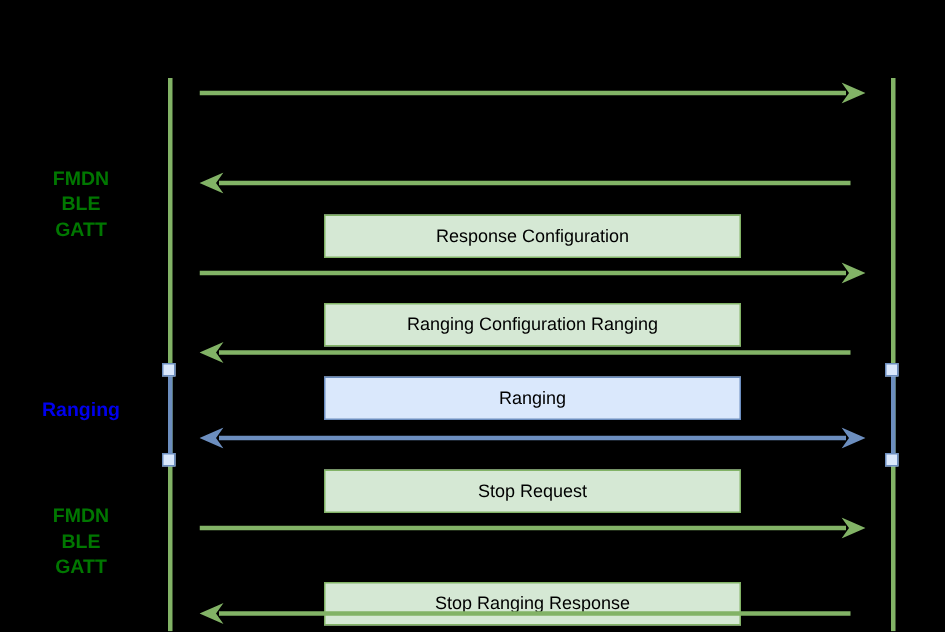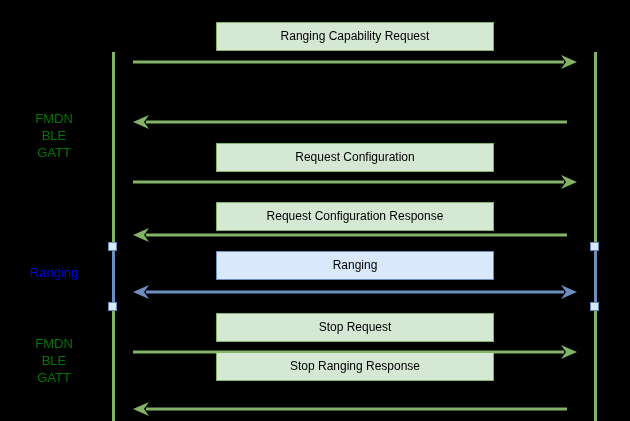--- a/index.html
+++ b/index.html
@@ -4,21 +4,21 @@
 <style>
   html, body { margin:0; padding:0; background:#000; }
   .stage {
     position:relative; width:630px; height:421px;
     background:#000000; overflow:hidden;
     font-family:"Liberation Sans", sans-serif;
   }
   
   .phase-label {
     position:absolute; left:0; width:108px;
-    text-align:center; font-weight:normal;
+    text-align:center; font-weight:bold;
     font-size:13px; line-height:17px;
   }
   .phase-label.green { color:#007700; }
   .phase-label.blue  { color:#0000ee; }
   
   .lifeline {
     position:absolute; top:52px; width:3px; height:369px;
     background:#82b366;
   }
   .lifeline-seg {
@@ -63,55 +63,54 @@
 
   <div class="lifeline" style="left:112px"></div>
   <div class="lifeline" style="left:594px"></div>
   <div class="lifeline-seg" style="left:112px"></div>
   <div class="lifeline-seg" style="left:594px"></div>
   <div class="endpoint" style="left:108px; top:242px"></div>
   <div class="endpoint" style="left:108px; top:302px"></div>
   <div class="endpoint" style="left:590px; top:242px"></div>
   <div class="endpoint" style="left:590px; top:302px"></div>
 
-  <div class="msg-box green" style="top:22px">Ranging Capability Request</div>
   <svg class="arrow" style="top:55px" viewBox="0 0 444 14">
     <line class="stroke-green" x1="0" y1="7" x2="431" y2="7" stroke-width="3"></line>
     <polygon class="fill-green" points="444,7 428,0 433,7 428,14"></polygon>
   </svg>
 
   <svg class="arrow" style="top:115px" viewBox="0 0 444 14">
     <line class="stroke-green" x1="13" y1="7" x2="434" y2="7" stroke-width="3"></line>
     <polygon class="fill-green" points="0,7 16,0 11,7 16,14"></polygon>
   </svg>
 
-  <div class="msg-box green" style="top:143px">Request Configuration</div>
+  <div class="msg-box green" style="top:143px">Response Configuration</div>
   <svg class="arrow" style="top:175px" viewBox="0 0 444 14">
     <line class="stroke-green" x1="0" y1="7" x2="431" y2="7" stroke-width="3"></line>
     <polygon class="fill-green" points="444,7 428,0 433,7 428,14"></polygon>
   </svg>
 
-  <div class="msg-box green" style="top:202px">Request Configuration Response</div>
+  <div class="msg-box green" style="top:202px">Ranging Configuration Ranging</div>
   <svg class="arrow" style="top:228px" viewBox="0 0 444 14">
     <line class="stroke-green" x1="13" y1="7" x2="434" y2="7" stroke-width="3"></line>
     <polygon class="fill-green" points="0,7 16,0 11,7 16,14"></polygon>
   </svg>
 
   <div class="msg-box blue" style="top:251px">Ranging</div>
   <svg class="arrow" style="top:285px" viewBox="0 0 444 14">
     <line class="stroke-blue" x1="13" y1="7" x2="431" y2="7" stroke-width="3"></line>
     <polygon class="fill-blue" points="0,7 16,0 11,7 16,14"></polygon>
     <polygon class="fill-blue" points="444,7 428,0 433,7 428,14"></polygon>
   </svg>
 
   <div class="msg-box green" style="top:313px">Stop Request</div>
   <svg class="arrow" style="top:345px" viewBox="0 0 444 14">
     <line class="stroke-green" x1="0" y1="7" x2="431" y2="7" stroke-width="3"></line>
     <polygon class="fill-green" points="444,7 428,0 433,7 428,14"></polygon>
   </svg>
 
-  <div class="msg-box green" style="top:352px">Stop Ranging Response</div>
+  <div class="msg-box green" style="top:388px">Stop Ranging Response</div>
   <svg class="arrow" style="top:402px" viewBox="0 0 444 14">
     <line class="stroke-green" x1="13" y1="7" x2="434" y2="7" stroke-width="3"></line>
     <polygon class="fill-green" points="0,7 16,0 11,7 16,14"></polygon>
   </svg>
 
 </div>
 
 </body></html>

